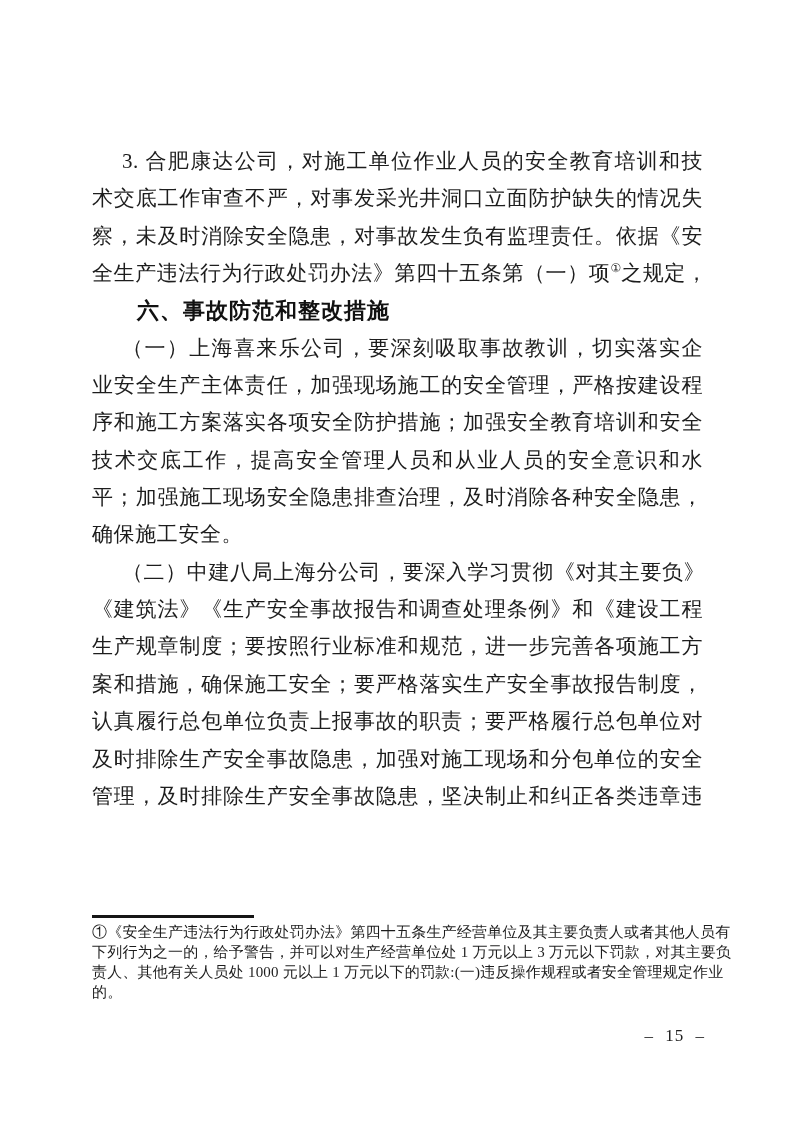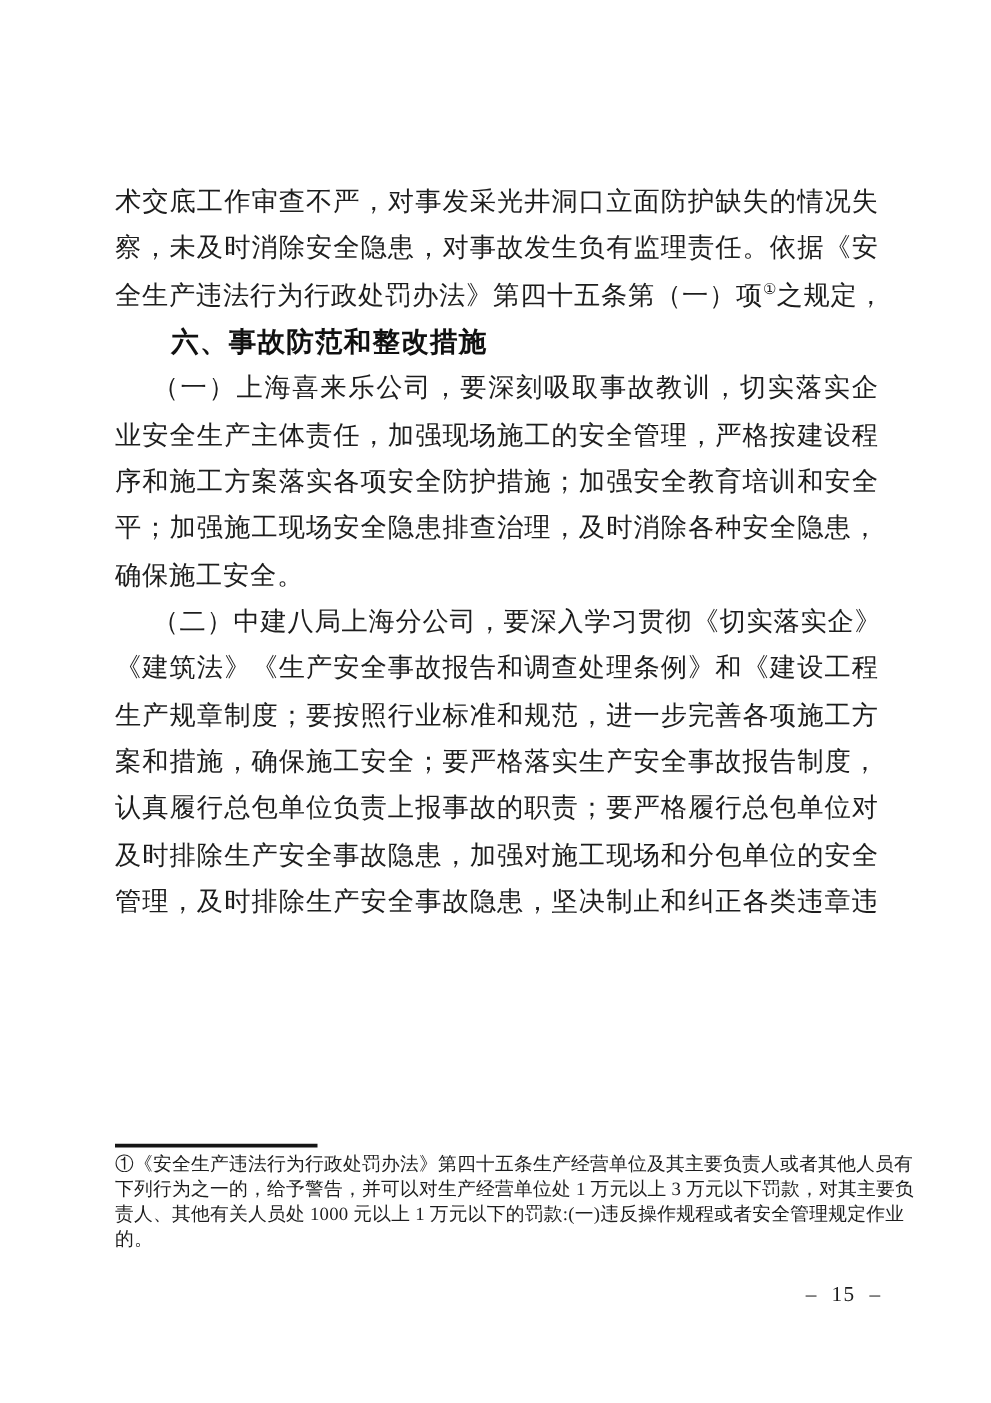--- a/index.html
+++ b/index.html
@@ -96,37 +96,39 @@
   }
 </style>
 </head>
 <body>
 
 <div class="page">
 
   <div class="body-text">
 
     <div>
+      <div class="line indent">3. 合肥康达公司，对施工单位作业人员的安全教育培训和技</div>
       <div class="line">术交底工作审查不严，对事发采光井洞口立面防护缺失的情况失</div>
       <div class="line">察，未及时消除安全隐患，对事故发生负有监理责任。依据《安</div>
       <div class="line"><span>全生产违法行为行政处罚办法》第四十五条第（一）项</span><sup>①</sup><span>之规定，</span></div>
     </div>
 
     <div class="heading">六、事故防范和整改措施</div>
 
     <div>
       <div class="line indent">（一）上海喜来乐公司，要深刻吸取事故教训，切实落实企</div>
       <div class="line">业安全生产主体责任，加强现场施工的安全管理，严格按建设程</div>
       <div class="line">序和施工方案落实各项安全防护措施；加强安全教育培训和安全</div>
+      <div class="line">技术交底工作，提高安全管理人员和从业人员的安全意识和水</div>
       <div class="line">平；加强施工现场安全隐患排查治理，及时消除各种安全隐患，</div>
       <div class="line para-end">确保施工安全。</div>
     </div>
 
     <div>
-      <div class="line indent">（二）中建八局上海分公司，要深入学习贯彻《切实落实企》</div>
+      <div class="line indent">（二）中建八局上海分公司，要深入学习贯彻《对其主要负》</div>
       <div class="line">《建筑法》《生产安全事故报告和调查处理条例》和《建设工程</div>
       <div class="line">生产规章制度；要按照行业标准和规范，进一步完善各项施工方</div>
       <div class="line">案和措施，确保施工安全；要严格落实生产安全事故报告制度，</div>
       <div class="line">认真履行总包单位负责上报事故的职责；要严格履行总包单位对</div>
       <div class="line">及时排除生产安全事故隐患，加强对施工现场和分包单位的安全</div>
       <div class="line">管理，及时排除生产安全事故隐患，坚决制止和纠正各类违章违</div>
     </div>
 
   </div>
 

